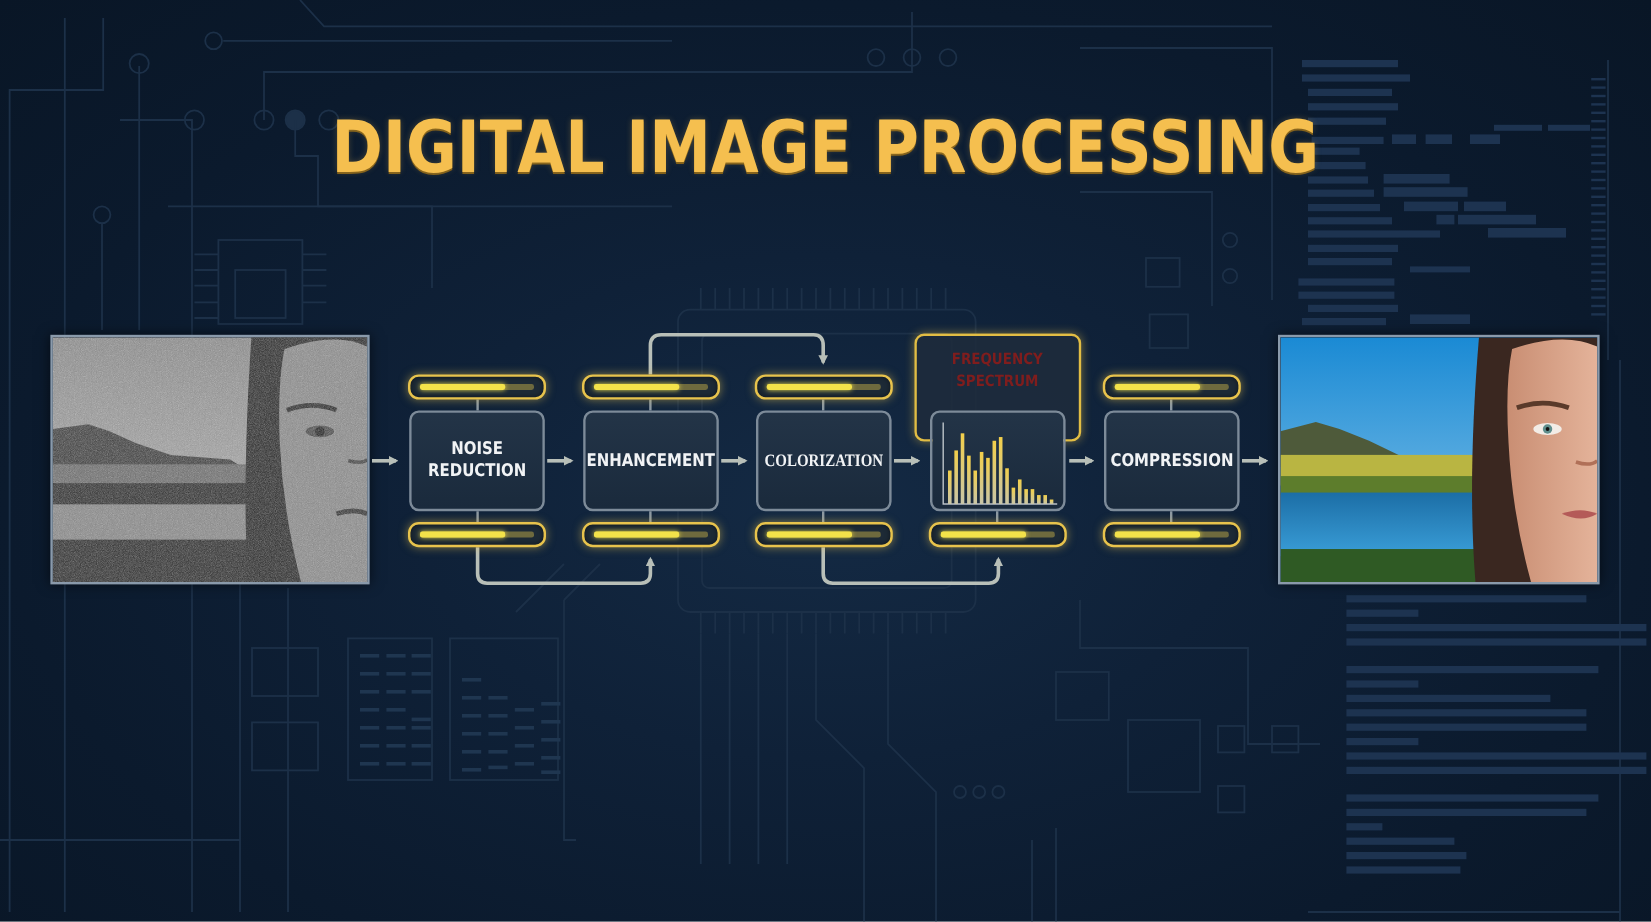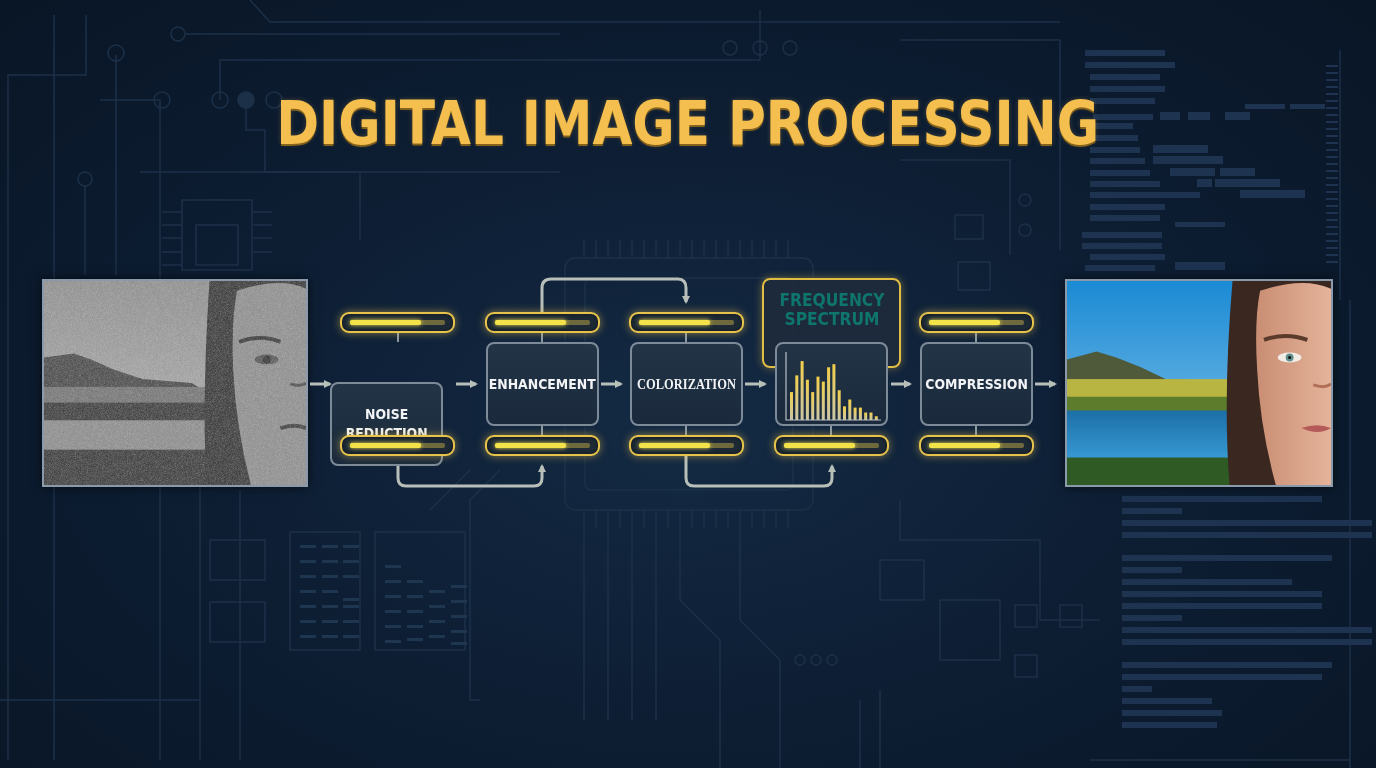--- a/index.html
+++ b/index.html
@@ -45,21 +45,21 @@
     background: #f3e24a; box-shadow: 0 0 4px #f3e24a;
   }
   .freq-frame {
     position: absolute; left: 762px; top: 278px; width: 139px; height: 90px;
     border: 2px solid #e2bd44; border-radius: 8px; box-sizing: border-box;
     background: rgba(30,44,60,0.85);
     box-shadow: 0 0 8px rgba(226,189,68,0.45);
   }
   .freq-label {
     position: absolute; left: 762px; top: 290px; width: 139px; text-align: center;
-    color: #0f766e; font-weight: bold; font-size: 18px; line-height: 19px;
+    color: #7f1d1d; font-weight: bold; font-size: 13px; line-height: 19px;
   }
   .freq-label span { display: inline-block; transform: scaleX(0.86); white-space: pre-line; }
   .spectrum-box {
     position: absolute; left: 775px; top: 342px; width: 113px; height: 84px;
     border: 2px solid #7d8b99; border-radius: 8px; box-sizing: border-box;
     background: linear-gradient(180deg, #233447 0%, #1a2a3c 100%);
   }
   .spectrum-box svg { position: absolute; left: 0; top: 0; }
   .overlay-svg { position: absolute; left: 0; top: 0; width: 1376px; height: 768px; pointer-events: none; }
 </style>
@@ -361,21 +361,21 @@
     <path d="M831 426 V 436"></path>
     <path d="M976 333 V 342 M976 426 V 436"></path>
   </g>
 </svg>
 
 <div class="meter" style="left:340px; top:312px;">
   <div class="track">
       <div class="fill" style="width:75%;"></div>
     </div>
 </div>
-<div class="pbox" style="left:330px;margin-top:40px;">
+<div class="pbox" style="left:341px;">
   <span class="lbl">NOISE
 REDUCTION</span>
 </div>
 <div class="meter" style="left:340px; top:435px;">
   <div class="track">
       <div class="fill" style="width:75%;"></div>
     </div>
 </div>
 
 <div class="meter" style="left:485px; top:312px;">

